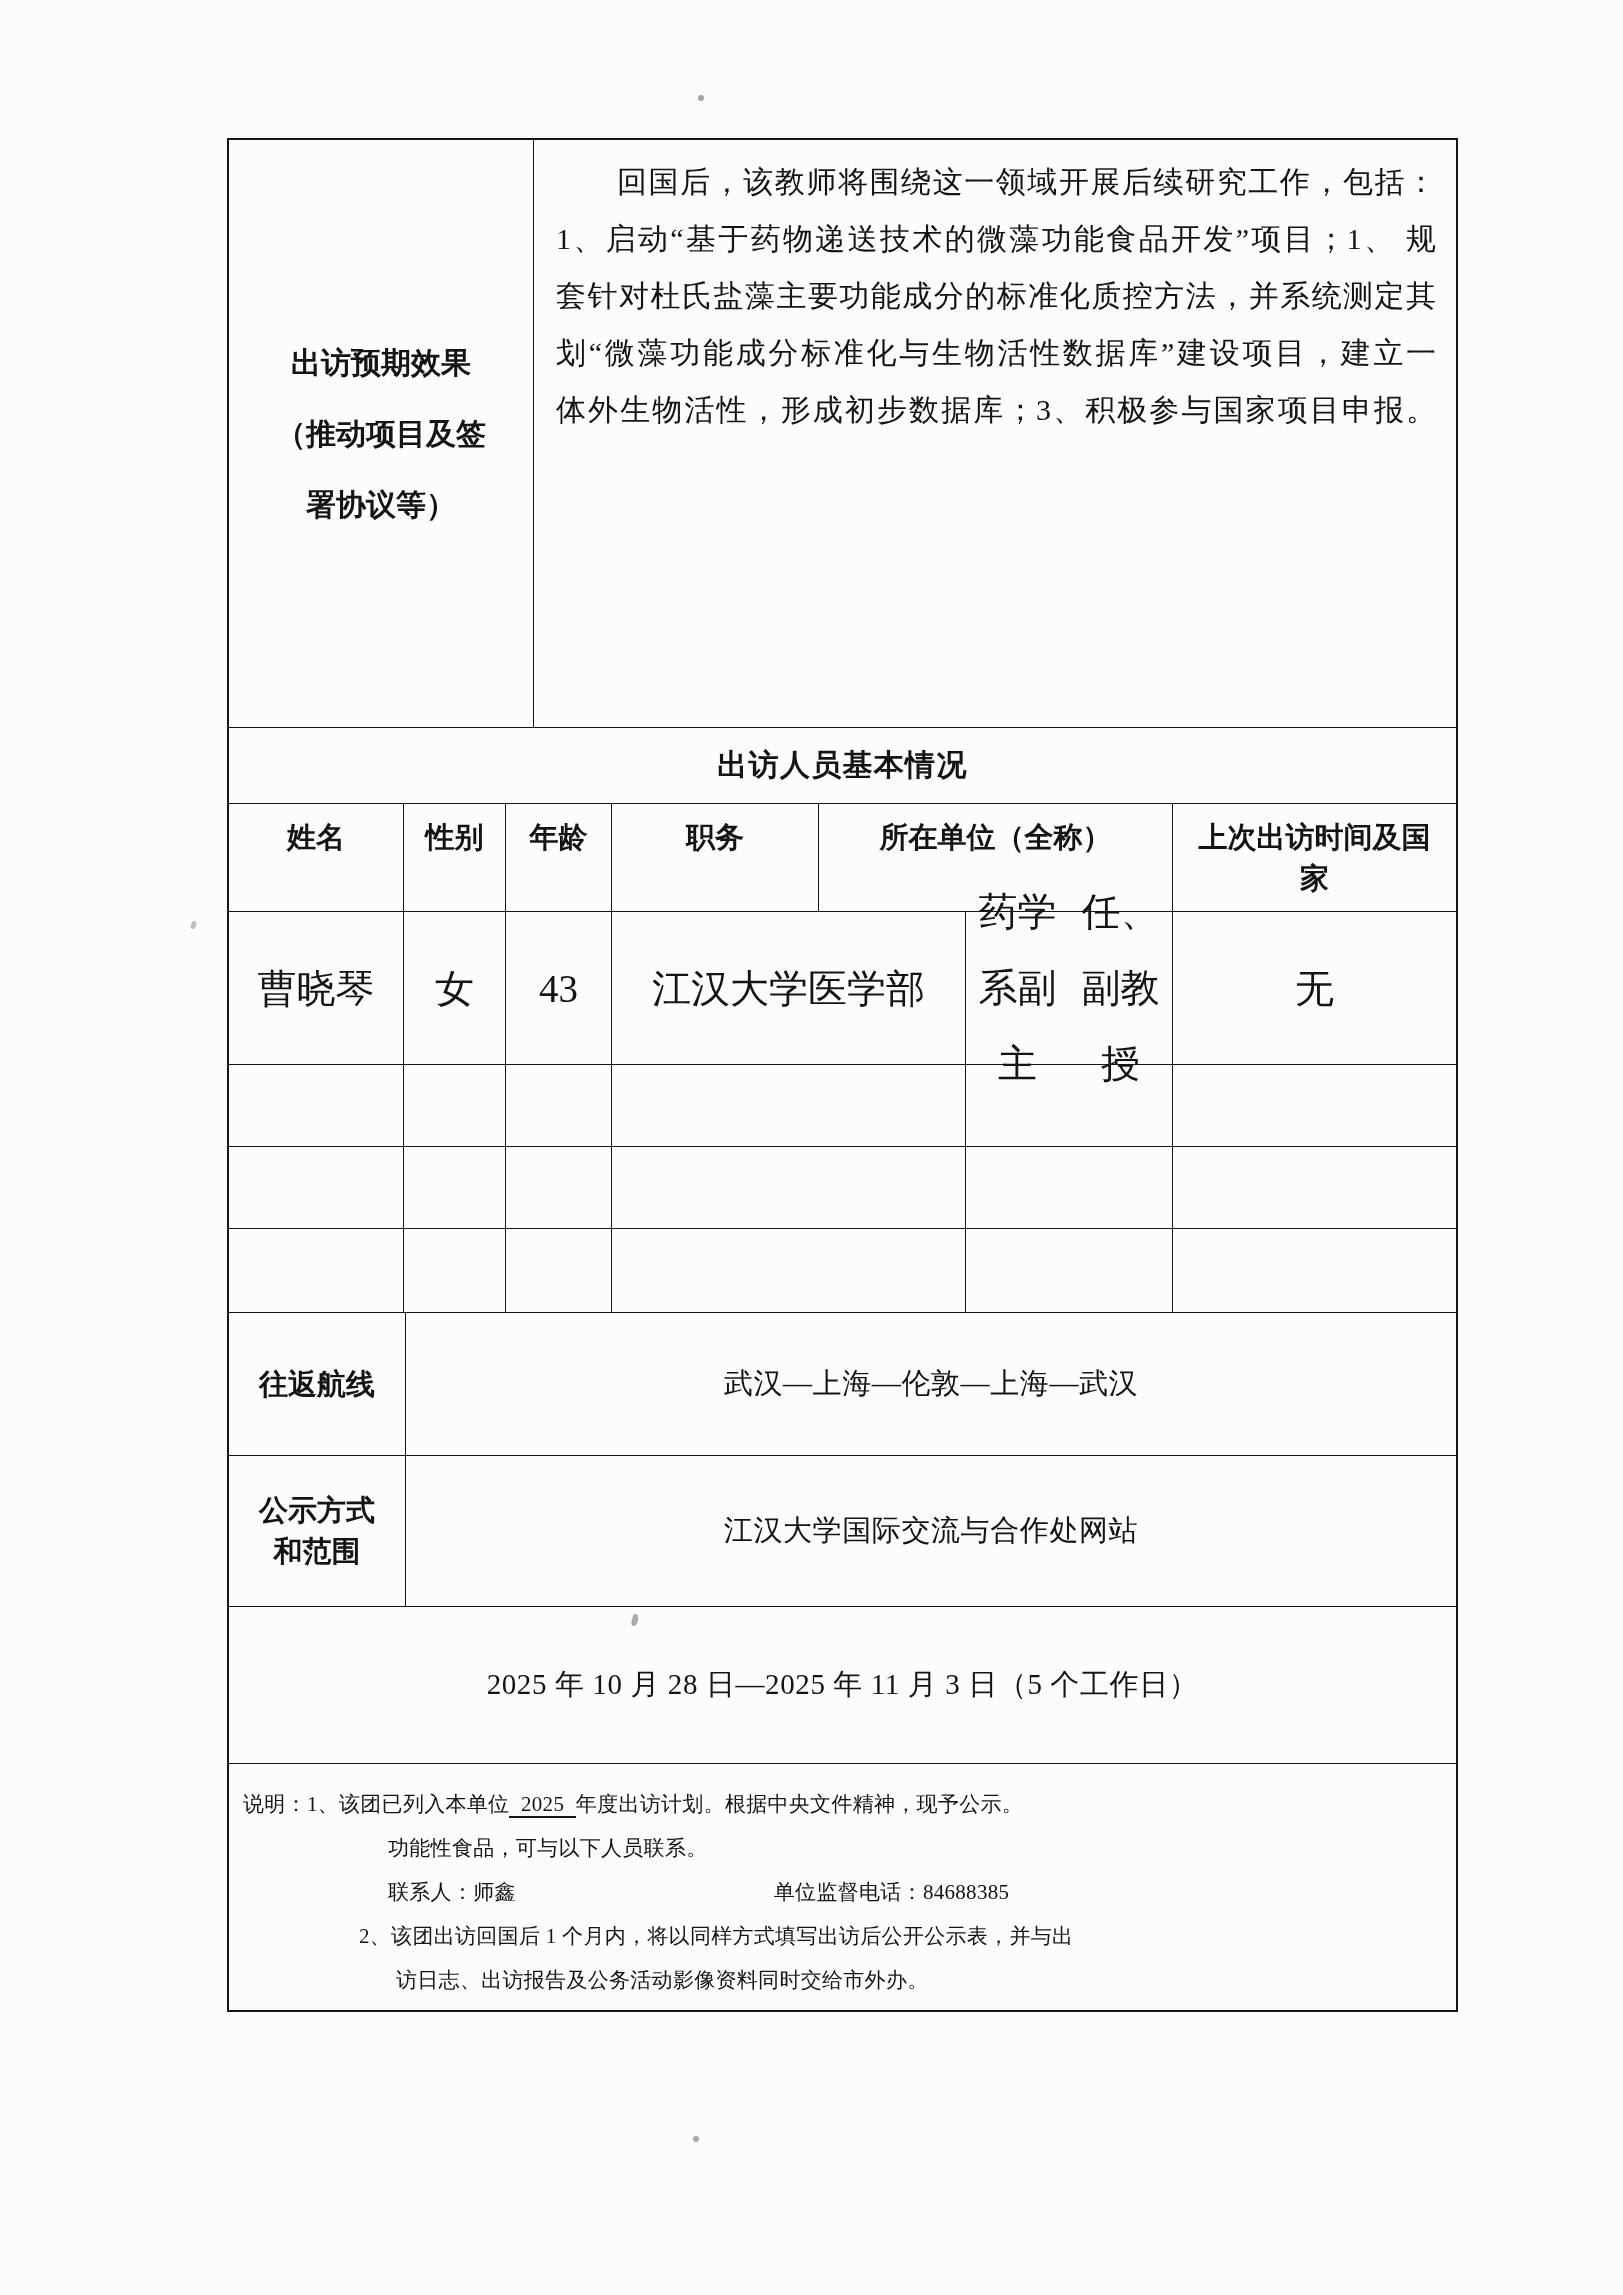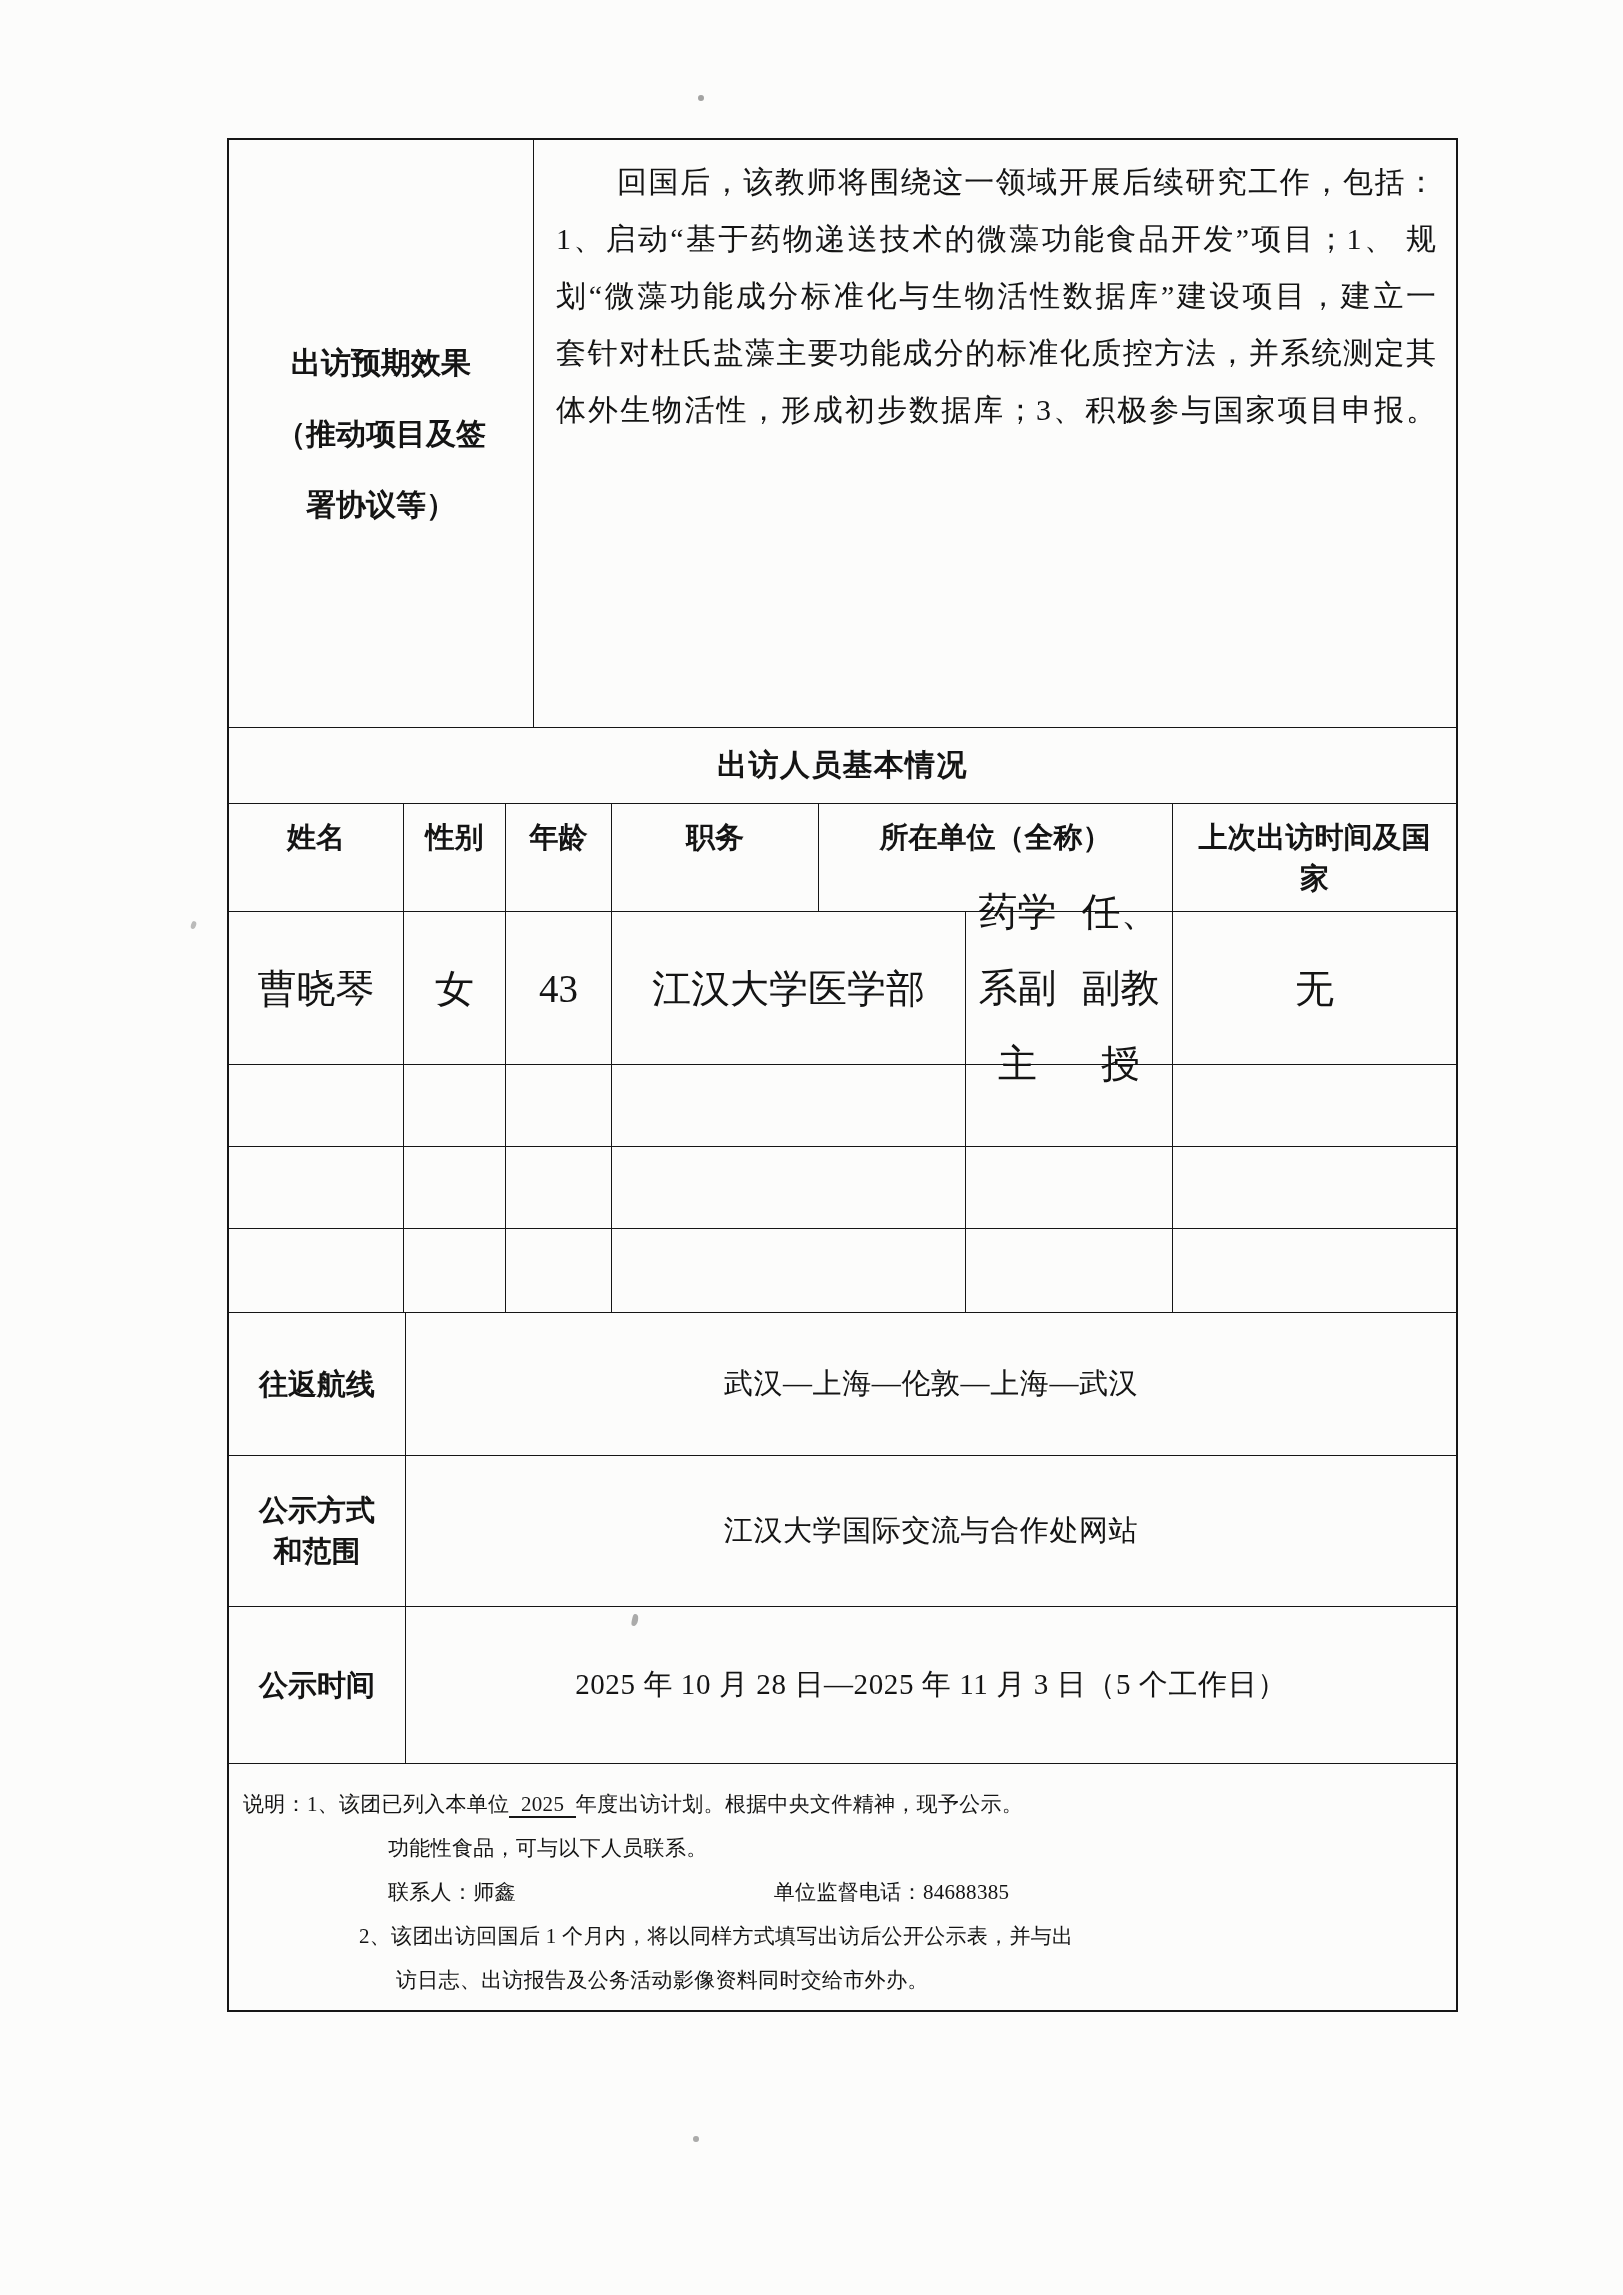--- a/index.html
+++ b/index.html
@@ -128,22 +128,22 @@
     <div class="sec sec-top first">
       <div class="cell top-label">
         <div>出访预期效果</div>
         <div>（推动项目及签</div>
         <div>署协议等）</div>
       </div>
       <div class="cell last top-content">
         <div class="para">
           <div class="p-line indent">回国后，该教师将围绕这一领域开展后续研究工作，包括：</div>
           <div class="p-line">1、启动“基于药物递送技术的微藻功能食品开发”项目；1、 规</div>
+          <div class="p-line">套针对杜氏盐藻主要功能成分的标准化质控方法，并系统测定其</div>
           <div class="p-line">划“微藻功能成分标准化与生物活性数据库”建设项目，建立一</div>
-          <div class="p-line">套针对杜氏盐藻主要功能成分的标准化质控方法，并系统测定其</div>
           <div class="p-line">体外生物活性，形成初步数据库；3、积极参与国家项目申报。</div>
         </div>
       </div>
     </div>
 
     <div class="sec sec-title">
       <span>出访人员基本情况</span>
     </div>
 
     <div class="sec sec-cols">
@@ -199,21 +199,20 @@
 
     <div class="sec sec-method">
       <div class="cell row-label">
         <div>公示方式</div>
         <div>和范围</div>
       </div>
       <div class="cell last row-value">江汉大学国际交流与合作处网站</div>
     </div>
 
     <div class="sec sec-time">
-      <div class="cell row-label">公示时间</div>
       <div class="cell last row-value">2025 年 10 月 28 日—2025 年 11 月 3 日（5 个工作日）</div>
     </div>
 
     <div class="sec sec-notes">
       <div class="notes">
         <div class="note-line">
           <span>说明：1、该团已列入本单位</span><span class="u-year">2025</span><span>年度出访计划。根据中央文件精神，现予公示。</span>
         </div>
         <div class="note-line ind-a">功能性食品，可与以下人员联系。</div>
         <div class="note-line ind-a">

